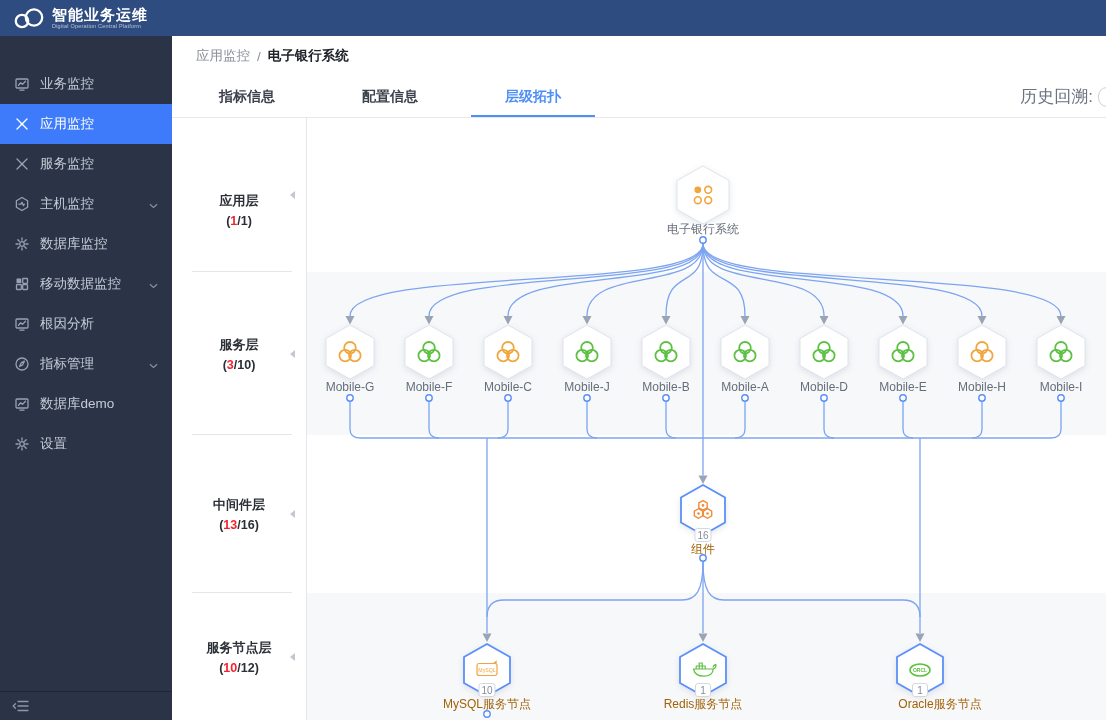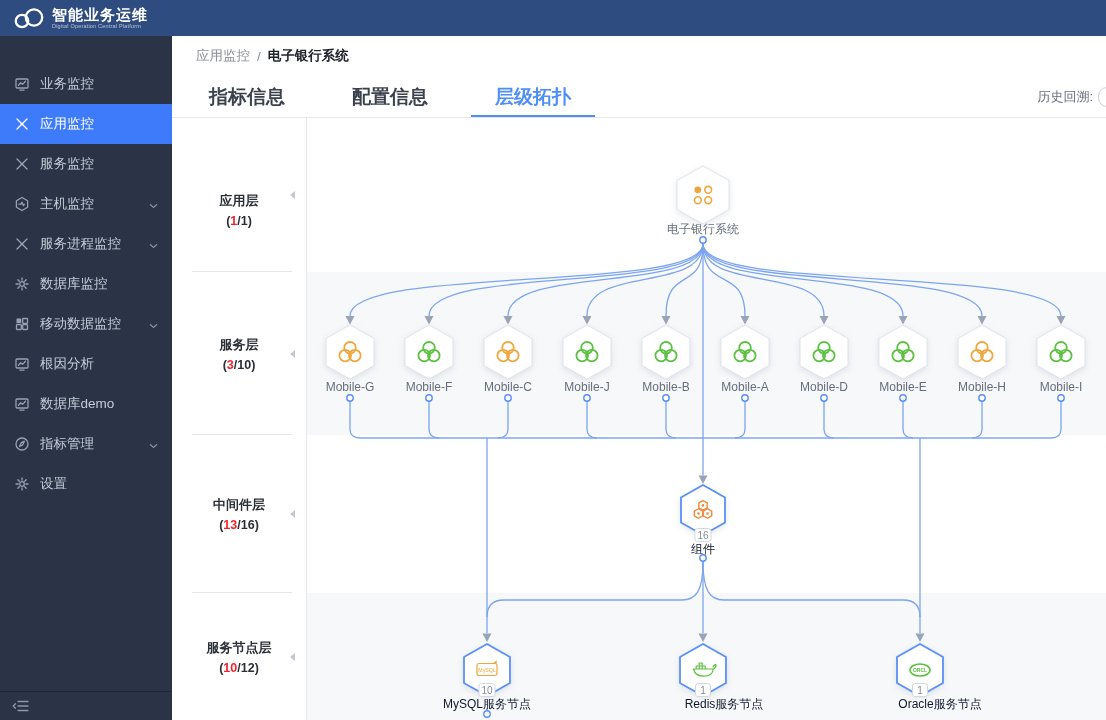--- a/index.html
+++ b/index.html
@@ -27,26 +27,26 @@
   .menu-item .chev{margin-left:auto;color:#8791A3;}
   .sidebar-footer{position:absolute;left:0;right:0;bottom:0;height:28px;border-top:1px solid #1D2638;
                   display:flex;align-items:center;padding-left:12px;color:#8E97A8;}
   
   .breadcrumb{position:absolute;top:36px;left:172px;right:0;height:40px;background:#fff;
               display:flex;align-items:center;padding-left:24px;font-size:13.5px;color:#8A9099;z-index:10;}
   .bc-current{font-weight:bold;color:#20242B;}
   .bc-sep{margin:0 7px;}
   .tabbar{position:absolute;top:76px;left:172px;right:0;height:41px;border-bottom:1px solid #E6E8EB;
           display:flex;align-items:center;background:#fff;overflow:hidden;z-index:10;}
-  .tab{width:130px;margin-right:13px;text-align:center;font-size:19px;font-weight:bold;color:#3C424D;
+  .tab{width:130px;margin-right:13px;text-align:center;font-size:14px;font-weight:bold;color:#3C424D;
        height:41px;line-height:41px;position:relative;cursor:pointer;flex:none;}
   .tab:first-child{margin-left:10px;}
   .tab.active{color:#4E8FF7;}
   .tab-underline{position:absolute;left:3px;right:3px;bottom:0;height:2px;background:#4E8FF7;}
-  .history{margin-left:auto;font-size:13px;color:#6B7280;display:flex;align-items:center;white-space:nowrap;}
+  .history{margin-left:auto;font-size:17px;color:#6B7280;display:flex;align-items:center;white-space:nowrap;}
   .history-cut{width:18px;height:18px;border:1px solid #CCD2DA;border-radius:9px;margin-left:5px;
                margin-right:-12px;flex:none;background:#fff;}
   
   .layer-panel{position:absolute;top:117px;left:172px;width:134px;height:603px;background:#fff;z-index:5;}
   .layer-row{position:absolute;left:0;width:134px;display:flex;flex-direction:column;align-items:center;
              justify-content:center;text-align:center;}
   .layer-name{font-size:13px;font-weight:bold;color:#2B2F36;}
   .layer-count{font-size:12.5px;font-weight:bold;color:#2B2F36;margin-top:4px;}
   .layer-count .red{color:#F5222D;}
   .layer-div{position:absolute;left:20px;width:100px;height:1px;background:#E3E6EA;}
@@ -54,21 +54,21 @@
                   border-bottom:4px solid transparent;border-right:5px solid #C2C7D1;cursor:pointer;}
   .vdivider{position:absolute;left:306px;top:117px;bottom:0;width:1px;background:#E4E7EB;z-index:6;}
   
   .canvas{position:absolute;left:307px;top:117px;width:799px;height:603px;background:#fff;overflow:hidden;}
   .band{position:absolute;left:0;right:0;background:#F7F8FA;}
   .edges{position:absolute;left:0;top:0;z-index:1;}
   .hexnode{position:absolute;z-index:2;cursor:pointer;}
   .hexnode svg{display:block;filter:drop-shadow(0 2px 3px rgba(31,56,88,.12));}
   .node-label{position:absolute;transform:translateX(-50%);font-size:12px;white-space:nowrap;z-index:3;}
   .lbl-gray{color:#656E7B;}
-  .lbl-blue{color:#0f172a;}
+  .lbl-blue{color:#a16207;}
   .node-badge{position:absolute;transform:translateX(-50%);background:#fff;border:1px solid #D4D8DE;
               border-radius:3px;font-size:10px;color:#858D99;min-width:16px;height:14px;line-height:13px;
               text-align:center;padding:0 2px;box-sizing:border-box;z-index:4;}
 </style>
 </head>
 <body>
 
 <div class="navbar">
   <div class="brand">
     <svg width="34" height="24" viewBox="0 0 34 24">
@@ -113,30 +113,20 @@
             <polygon points="8,1.5 13.6,4.8 13.6,11.2 8,14.5 2.4,11.2 2.4,4.8"></polygon>
             <path d="M5 8.2h2l1-2 1.4 3.4 1-1.4"></path>
           </svg></span>
         <span>主机监控</span>
         <span class="chev"><svg width="9" height="6" viewBox="0 0 10 6" fill="none" stroke="currentColor" stroke-width="1.3">
             <path d="M1 1l4 3.6L9 1"></path>
           </svg></span>
       </div>
       <div class="menu-item">
         <span class="micon"><svg width="16" height="16" viewBox="0 0 16 16" fill="none" stroke="currentColor" stroke-width="1.3" stroke-linecap="round" stroke-linejoin="round">
-            <path d="M3 3l10 10M13 3L3 13"></path>
-            <circle cx="8" cy="8" r="1.3" fill="currentColor" stroke="none"></circle>
-          </svg></span>
-        <span>服务进程监控</span>
-        <span class="chev"><svg width="9" height="6" viewBox="0 0 10 6" fill="none" stroke="currentColor" stroke-width="1.3">
-            <path d="M1 1l4 3.6L9 1"></path>
-          </svg></span>
-      </div>
-      <div class="menu-item">
-        <span class="micon"><svg width="16" height="16" viewBox="0 0 16 16" fill="none" stroke="currentColor" stroke-width="1.3" stroke-linecap="round" stroke-linejoin="round">
             <circle cx="8" cy="8" r="2.3"></circle>
             <path d="M8 2v2.2M8 11.8V14M2 8h2.2M11.8 8H14M3.8 3.8l1.5 1.5M10.7 10.7l1.5 1.5M12.2 3.8l-1.5 1.5M5.3 10.7l-1.5 1.5"></path>
           </svg></span>
         <span>数据库监控</span>
       </div>
       <div class="menu-item">
         <span class="micon"><svg width="16" height="16" viewBox="0 0 16 16" fill="none" stroke="currentColor" stroke-width="1.3" stroke-linecap="round" stroke-linejoin="round">
             <rect x="2.5" y="2.5" width="4.8" height="4.8" rx=".5" fill="currentColor" stroke="none"></rect>
             <rect x="8.7" y="2.5" width="4.8" height="4.8" rx=".5"></rect>
             <rect x="2.5" y="8.7" width="4.8" height="4.8" rx=".5"></rect>
@@ -150,35 +140,35 @@
       <div class="menu-item">
         <span class="micon"><svg width="16" height="16" viewBox="0 0 16 16" fill="none" stroke="currentColor" stroke-width="1.3" stroke-linecap="round" stroke-linejoin="round">
             <rect x="2" y="3" width="12" height="9" rx="1"></rect>
             <path d="M4.5 9.2l2.2-2.5 1.8 1.7 3-3.2"></path>
             <path d="M6 14.2h4"></path>
           </svg></span>
         <span>根因分析</span>
       </div>
       <div class="menu-item">
         <span class="micon"><svg width="16" height="16" viewBox="0 0 16 16" fill="none" stroke="currentColor" stroke-width="1.3" stroke-linecap="round" stroke-linejoin="round">
+            <circle cx="8" cy="8" r="6"></circle>
+            <path d="M5.6 10.4l1.8-3.8 3-1.4-1.8 3.8z"></path>
+          </svg></span>
+        <span>指标管理</span>
+        <span class="chev"><svg width="9" height="6" viewBox="0 0 10 6" fill="none" stroke="currentColor" stroke-width="1.3">
+            <path d="M1 1l4 3.6L9 1"></path>
+          </svg></span>
+      </div>
+      <div class="menu-item">
+        <span class="micon"><svg width="16" height="16" viewBox="0 0 16 16" fill="none" stroke="currentColor" stroke-width="1.3" stroke-linecap="round" stroke-linejoin="round">
             <rect x="2" y="3" width="12" height="9" rx="1"></rect>
             <path d="M4.5 9.2l2.2-2.5 1.8 1.7 3-3.2"></path>
             <path d="M6 14.2h4"></path>
           </svg></span>
         <span>数据库demo</span>
-      </div>
-      <div class="menu-item">
-        <span class="micon"><svg width="16" height="16" viewBox="0 0 16 16" fill="none" stroke="currentColor" stroke-width="1.3" stroke-linecap="round" stroke-linejoin="round">
-            <circle cx="8" cy="8" r="6"></circle>
-            <path d="M5.6 10.4l1.8-3.8 3-1.4-1.8 3.8z"></path>
-          </svg></span>
-        <span>指标管理</span>
-        <span class="chev"><svg width="9" height="6" viewBox="0 0 10 6" fill="none" stroke="currentColor" stroke-width="1.3">
-            <path d="M1 1l4 3.6L9 1"></path>
-          </svg></span>
       </div>
       <div class="menu-item">
         <span class="micon"><svg width="16" height="16" viewBox="0 0 16 16" fill="none" stroke="currentColor" stroke-width="1.3" stroke-linecap="round" stroke-linejoin="round">
             <circle cx="8" cy="8" r="2.3"></circle>
             <path d="M8 2v2.2M8 11.8V14M2 8h2.2M11.8 8H14M3.8 3.8l1.5 1.5M10.7 10.7l1.5 1.5M12.2 3.8l-1.5 1.5M5.3 10.7l-1.5 1.5"></path>
           </svg></span>
         <span>设置</span>
       </div>
     </div>
   <div class="sidebar-footer">
@@ -473,21 +463,21 @@
         <g>
           <g stroke="#5CC041" fill="none" stroke-width="1.2" stroke-linejoin="round">
             <path d="M-9.5,-1 H10.2 C10.2,3.2 6.8,6.2 0.8,6.2 C-4.8,6.2 -8.4,4 -9.5,-1 Z"></path>
             <path d="M-6.8,-1 v-3 h3 v3 M-3.8,-1 v-3 h3 v3 M-0.8,-1 v-3 h3 v3 M-3.8,-4 v-3 h3 v3"></path>
             <path d="M10.2,-1 c2.2,-0.8 3.2,-2.4 2.6,-4.6 c-1.6,0.5 -2.6,1.6 -2.9,3.1"></path>
           </g>
         </g>
       </svg>
     </div>
     <div class="node-badge" style="left: 396px; top: 566px;">1</div>
-    <div class="node-label lbl-blue" style="left: 396px; top: 579px; margin-left: 21px;">Redis服务节点</div>
+    <div class="node-label lbl-blue" style="left: 396px; top: 579px;">Redis服务节点</div>
     <div class="hexnode" style="left: 587px; top: 524px;">
       <svg width="52" height="58" viewBox="-26 -29 52 58">
         <polygon points="0,-26 23,-13 23,13 0,26 -23,13 -23,-13" fill="#fff" stroke="#5B8FF9" stroke-width="1.8"></polygon>
         <g>
           <ellipse cx="0" cy="0" rx="10" ry="6" fill="none" stroke="#5CC041" stroke-width="1.5"></ellipse>
           <text y="2" text-anchor="middle" font-size="5" font-weight="bold" fill="#5CC041">ORCL</text>
         </g>
       </svg>
     </div>
     <div class="node-badge" style="left: 613px; top: 566px;">1</div>

